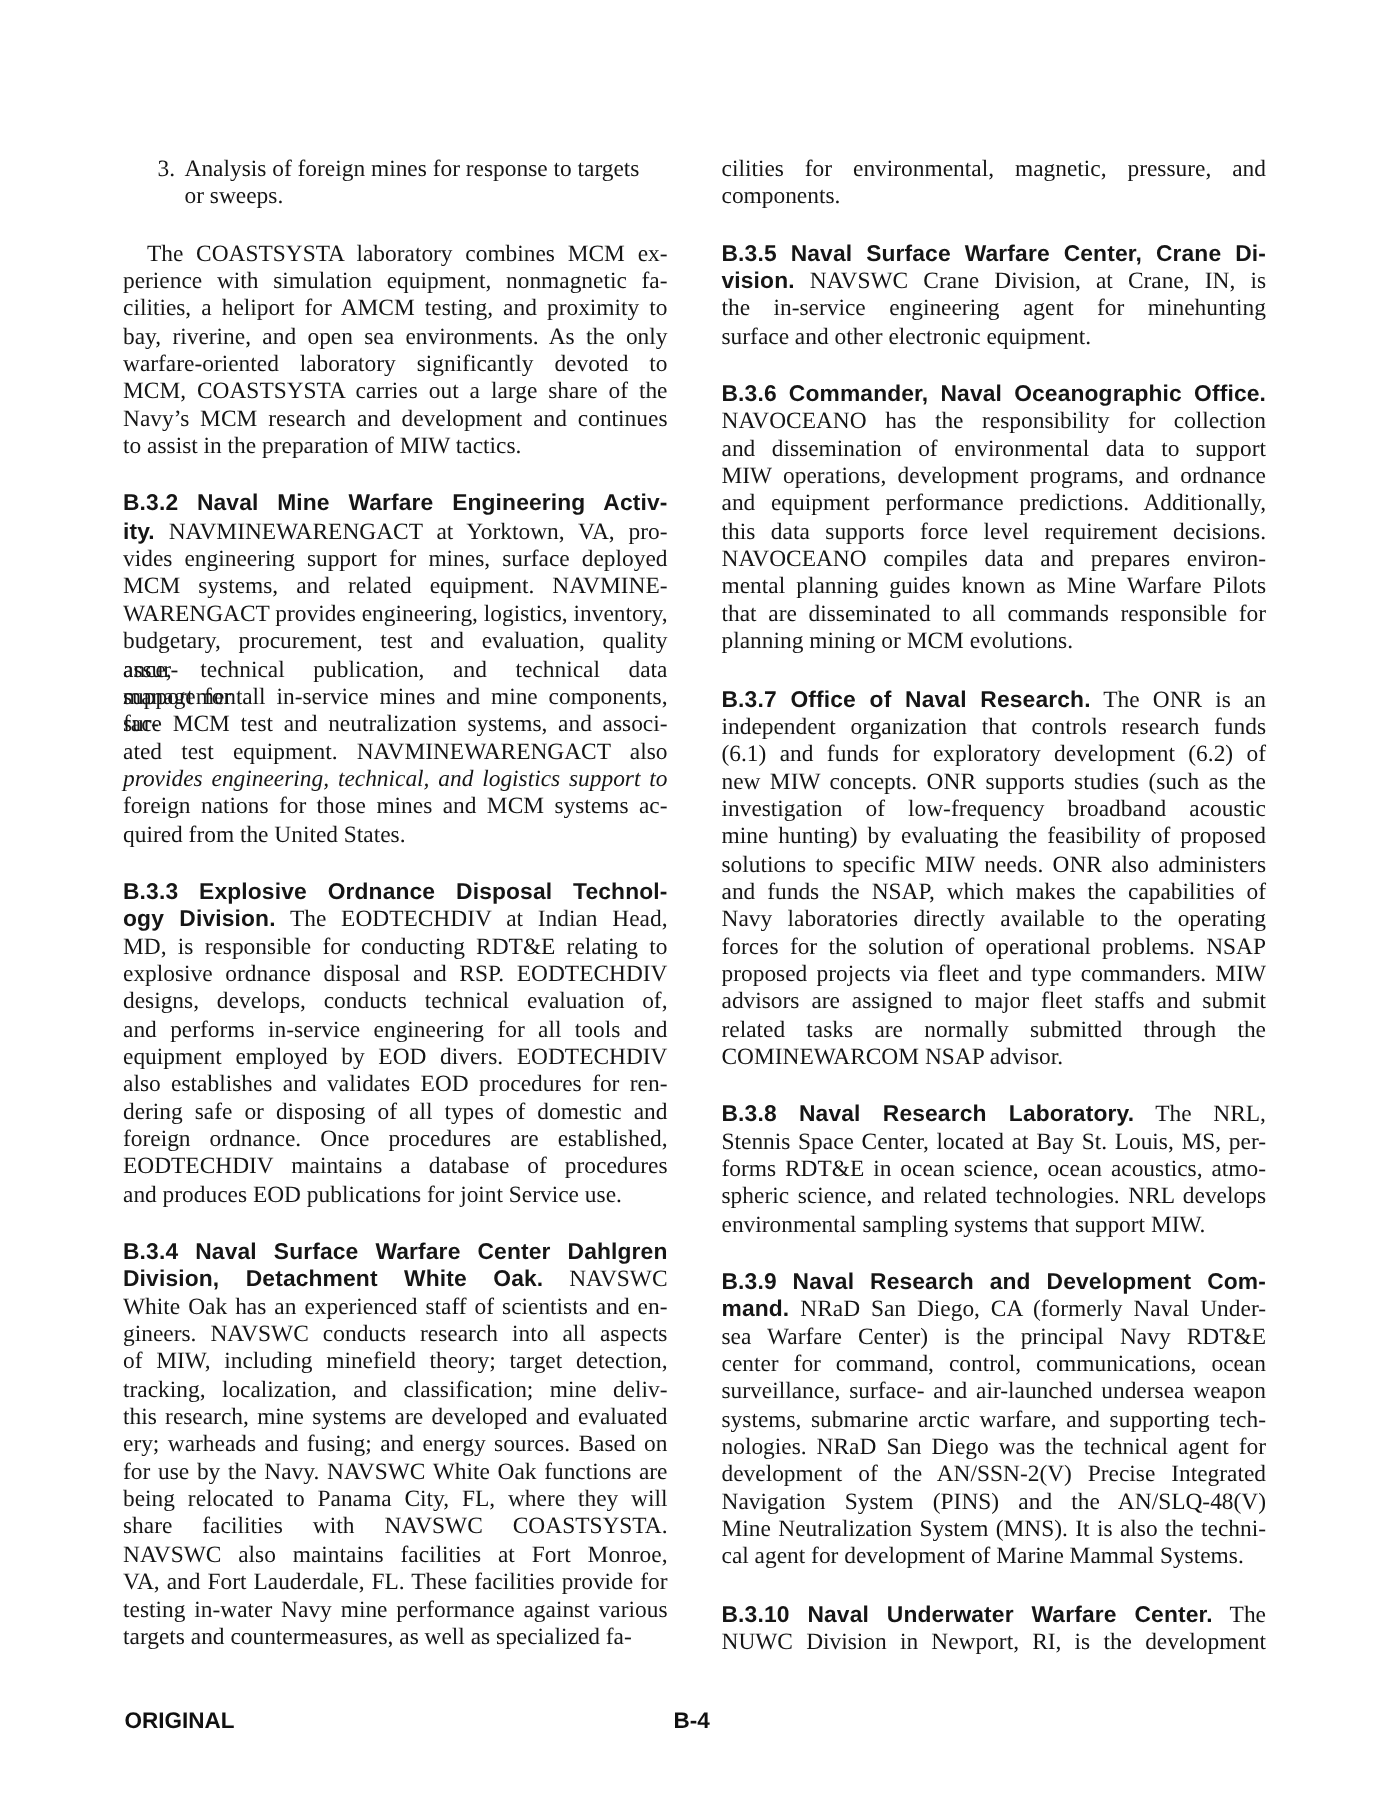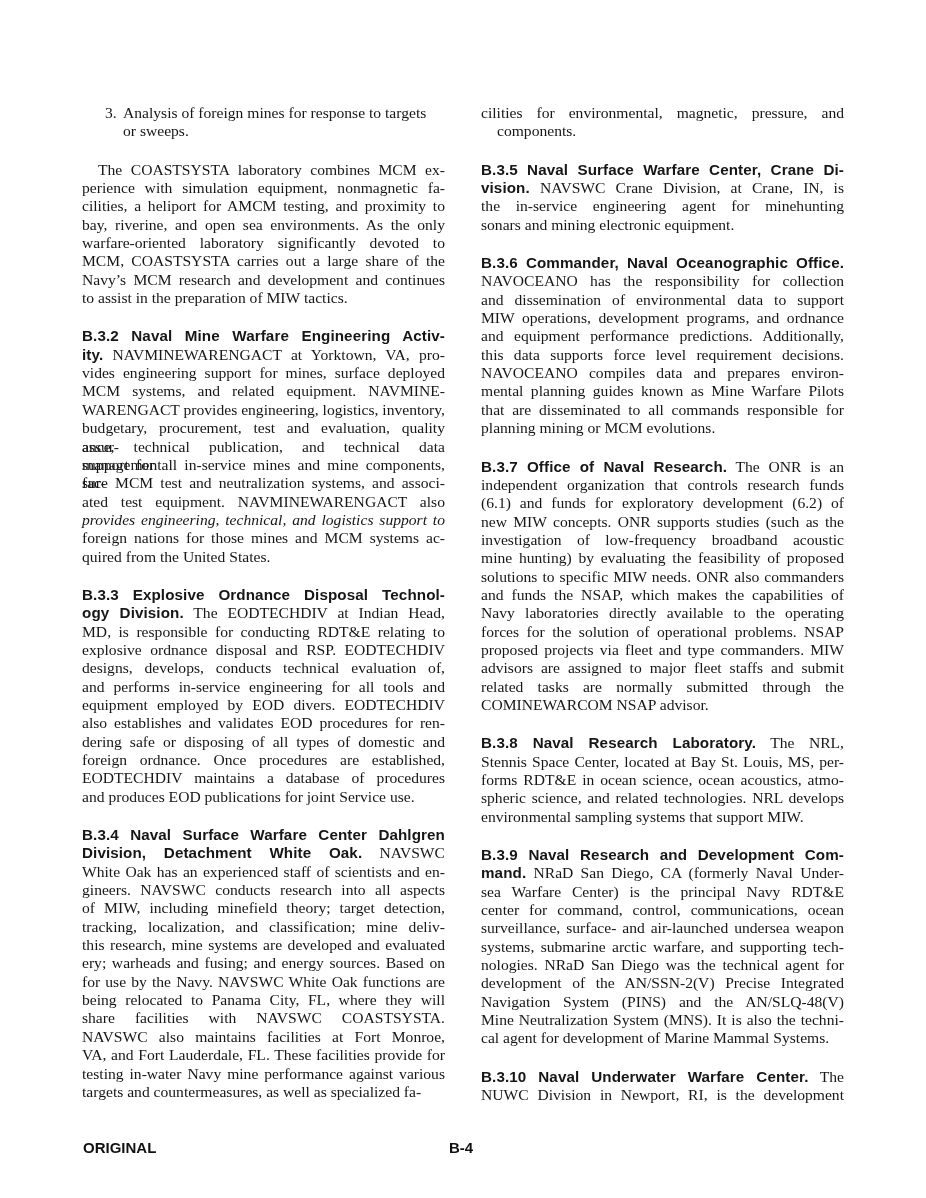--- a/index.html
+++ b/index.html
@@ -80,48 +80,48 @@
       <span class="line" style="white-space: normal;"><span class="body">share facilities with NAVSWC COASTSYSTA.</span></span>
       <span class="line" style="white-space: normal;"><span class="body">NAVSWC also maintains facilities at Fort Monroe,</span></span>
       <span class="line" style="white-space: normal;"><span class="body">VA, and Fort Lauderdale, FL. These facilities provide for</span></span>
       <span class="line" style="white-space: normal;"><span class="body">testing in-water Navy mine performance against various</span></span>
       <span class="line last" style="white-space: normal;"><span class="body">targets and countermeasures, as well as specialized fa-</span></span>
     </div>
   </div>
 <div id="col-right" class="col">
     <div class="para">
       <span class="line" style="white-space: normal;"><span class="body">cilities for environmental, magnetic, pressure, and</span></span>
-      <span class="line last" style="white-space: normal; margin-left: 16px;"><span class="body">components.</span></span>
+      <span class="line last" style="white-space: normal;"><span class="body">components.</span></span>
     </div>
     <div class="para">
       <span class="line" style="white-space: normal;"><span class="head">B.3.5  Naval Surface Warfare Center, Crane Di-</span></span>
       <span class="line" style="white-space: normal;"><span class="head">vision.</span><span class="body"> NAVSWC Crane Division, at Crane, IN, is</span></span>
       <span class="line" style="white-space: normal;"><span class="body">the in-service engineering agent for minehunting</span></span>
-      <span class="line last" style="white-space: normal;"><span class="body">sonars and mining electronic equipment.</span></span>
+      <span class="line last" style="white-space: normal;"><span class="body">surface and other electronic equipment.</span></span>
     </div>
     <div class="para">
       <span class="line" style="white-space: normal;"><span class="head">B.3.6  Commander, Naval Oceanographic Office.</span></span>
       <span class="line" style="white-space: normal;"><span class="body">NAVOCEANO has the responsibility for collection</span></span>
       <span class="line" style="white-space: normal;"><span class="body">and dissemination of environmental data to support</span></span>
       <span class="line" style="white-space: normal;"><span class="body">MIW operations, development programs, and ordnance</span></span>
       <span class="line" style="white-space: normal;"><span class="body">and equipment performance predictions. Additionally,</span></span>
       <span class="line" style="white-space: normal;"><span class="body">this data supports force level requirement decisions.</span></span>
       <span class="line" style="white-space: normal;"><span class="body">NAVOCEANO compiles data and prepares environ-</span></span>
       <span class="line" style="white-space: normal;"><span class="body">mental planning guides known as Mine Warfare Pilots</span></span>
       <span class="line" style="white-space: normal;"><span class="body">that are disseminated to all commands responsible for</span></span>
       <span class="line last" style="white-space: normal;"><span class="body">planning mining or MCM evolutions.</span></span>
     </div>
     <div class="para">
       <span class="line" style="white-space: normal;"><span class="head">B.3.7  Office of Naval Research.</span><span class="body"> The ONR is an</span></span>
       <span class="line" style="white-space: normal;"><span class="body">independent organization that controls research funds</span></span>
       <span class="line" style="white-space: normal;"><span class="body">(6.1) and funds for exploratory development (6.2) of</span></span>
       <span class="line" style="white-space: normal;"><span class="body">new MIW concepts. ONR supports studies (such as the</span></span>
       <span class="line" style="white-space: normal;"><span class="body">investigation of low-frequency broadband acoustic</span></span>
       <span class="line" style="white-space: normal;"><span class="body">mine hunting) by evaluating the feasibility of proposed</span></span>
-      <span class="line" style="white-space: normal;"><span class="body">solutions to specific MIW needs. ONR also commanders</span></span>
+      <span class="line" style="white-space: normal;"><span class="body">solutions to specific MIW needs. ONR also administers</span></span>
       <span class="line" style="white-space: normal;"><span class="body">and funds the NSAP, which makes the capabilities of</span></span>
       <span class="line" style="white-space: normal;"><span class="body">Navy laboratories directly available to the operating</span></span>
       <span class="line" style="white-space: normal;"><span class="body">forces for the solution of operational problems. NSAP</span></span>
       <span class="line" style="white-space: normal;"><span class="body">proposed projects via fleet and type commanders. MIW</span></span>
       <span class="line" style="white-space: normal;"><span class="body">advisors are assigned to major fleet staffs and submit</span></span>
       <span class="line" style="white-space: normal;"><span class="body">related tasks are normally submitted through the</span></span>
       <span class="line last" style="white-space: normal;"><span class="body">COMINEWARCOM NSAP advisor.</span></span>
     </div>
     <div class="para">
       <span class="line" style="white-space: normal;"><span class="head">B.3.8  Naval   Research   Laboratory.</span><span class="body"> The NRL,</span></span>

